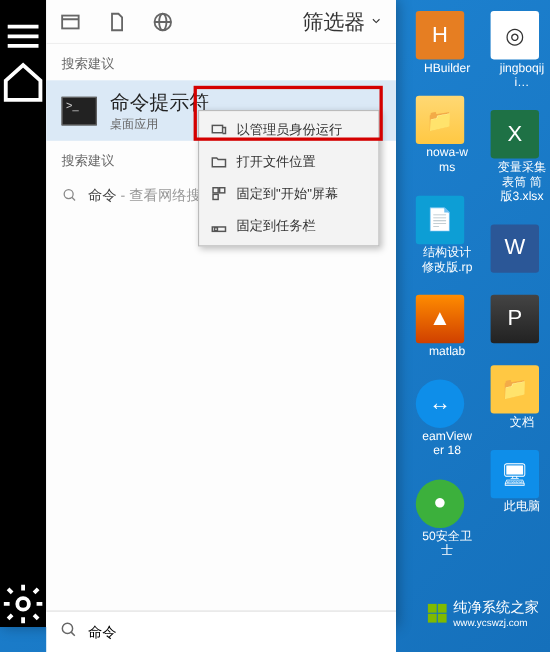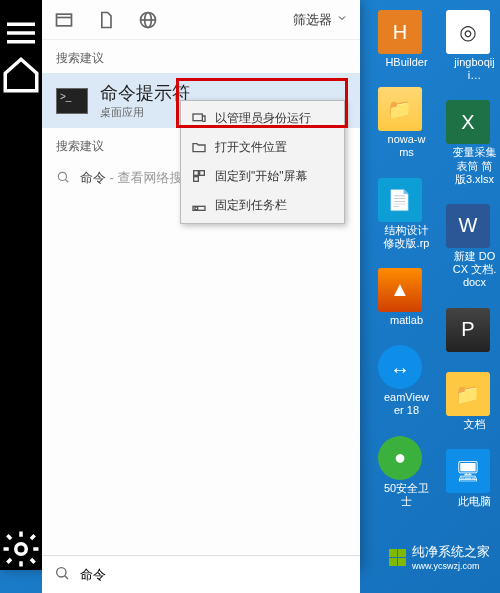--- a/index.html
+++ b/index.html
@@ -29,21 +29,21 @@
     
     .rail { width: 42px; background: #000; display: flex; flex-direction: column; align-items: center; padding-top: 12px; }
     .rail-icon { width: 42px; height: 42px; display: flex; align-items: center; justify-content: center; color: #fff; cursor: pointer; }
     .rail-spacer { flex: 1; }
     
     .panel { flex: 1; display: flex; flex-direction: column; background: #fdfdfd; }
     
     .tabs { height: 40px; display: flex; align-items: center; padding: 0 12px; gap: 22px; border-bottom: 1px solid #eee; }
     .tab-icon { width: 20px; height: 20px; color: #666; cursor: pointer; display: flex; align-items: center; justify-content: center; }
     .tabs-spacer { flex: 1; }
-    .filter-btn { display: flex; align-items: center; gap: 4px; font-size: 13px; color: #333; cursor: pointer; }
+    .filter-btn { display: flex; align-items: center; gap: 4px; font-size: 19px; color: #333; cursor: pointer; }
     
     .section-label { padding: 10px 14px 6px; font-size: 12px; color: #666; }
     
     .best-match { display: flex; align-items: center; padding: 8px 14px; background: #dbe9f6; gap: 12px; }
     .cmd-icon { width: 32px; height: 26px; background: #222; border: 1px solid #666; position: relative; }
     .cmd-icon::before { content: ">_"; color: #ccc; font-size: 10px; position: absolute; top: 2px; left: 3px; }
     .match-text { display: flex; flex-direction: column; }
     .match-title { font-size: 18px; color: #222; font-family: Liberation Mono, monospace; }
     .match-sub { font-size: 11px; color: #666; }
     
@@ -99,21 +99,20 @@
       <div class="desktop-icon">
         <div class="icon-img ic-jing">◎</div>
         <div class="icon-label">jingboqiji…</div>
       </div>
       <div class="desktop-icon">
         <div class="icon-img ic-excel">X</div>
         <div class="icon-label">变量采集表筒 简版3.xlsx</div>
       </div>
       <div class="desktop-icon">
         <div class="icon-img ic-word">W</div>
-        <div class="icon-label">新建 DOCX 文档.docx</div>
       </div>
       <div class="desktop-icon">
         <div class="icon-img ic-ppt">P</div>
         <div class="icon-label"></div>
       </div>
       <div class="desktop-icon">
         <div class="icon-img ic-docs">📁</div>
         <div class="icon-label">文档</div>
       </div>
       <div class="desktop-icon">

